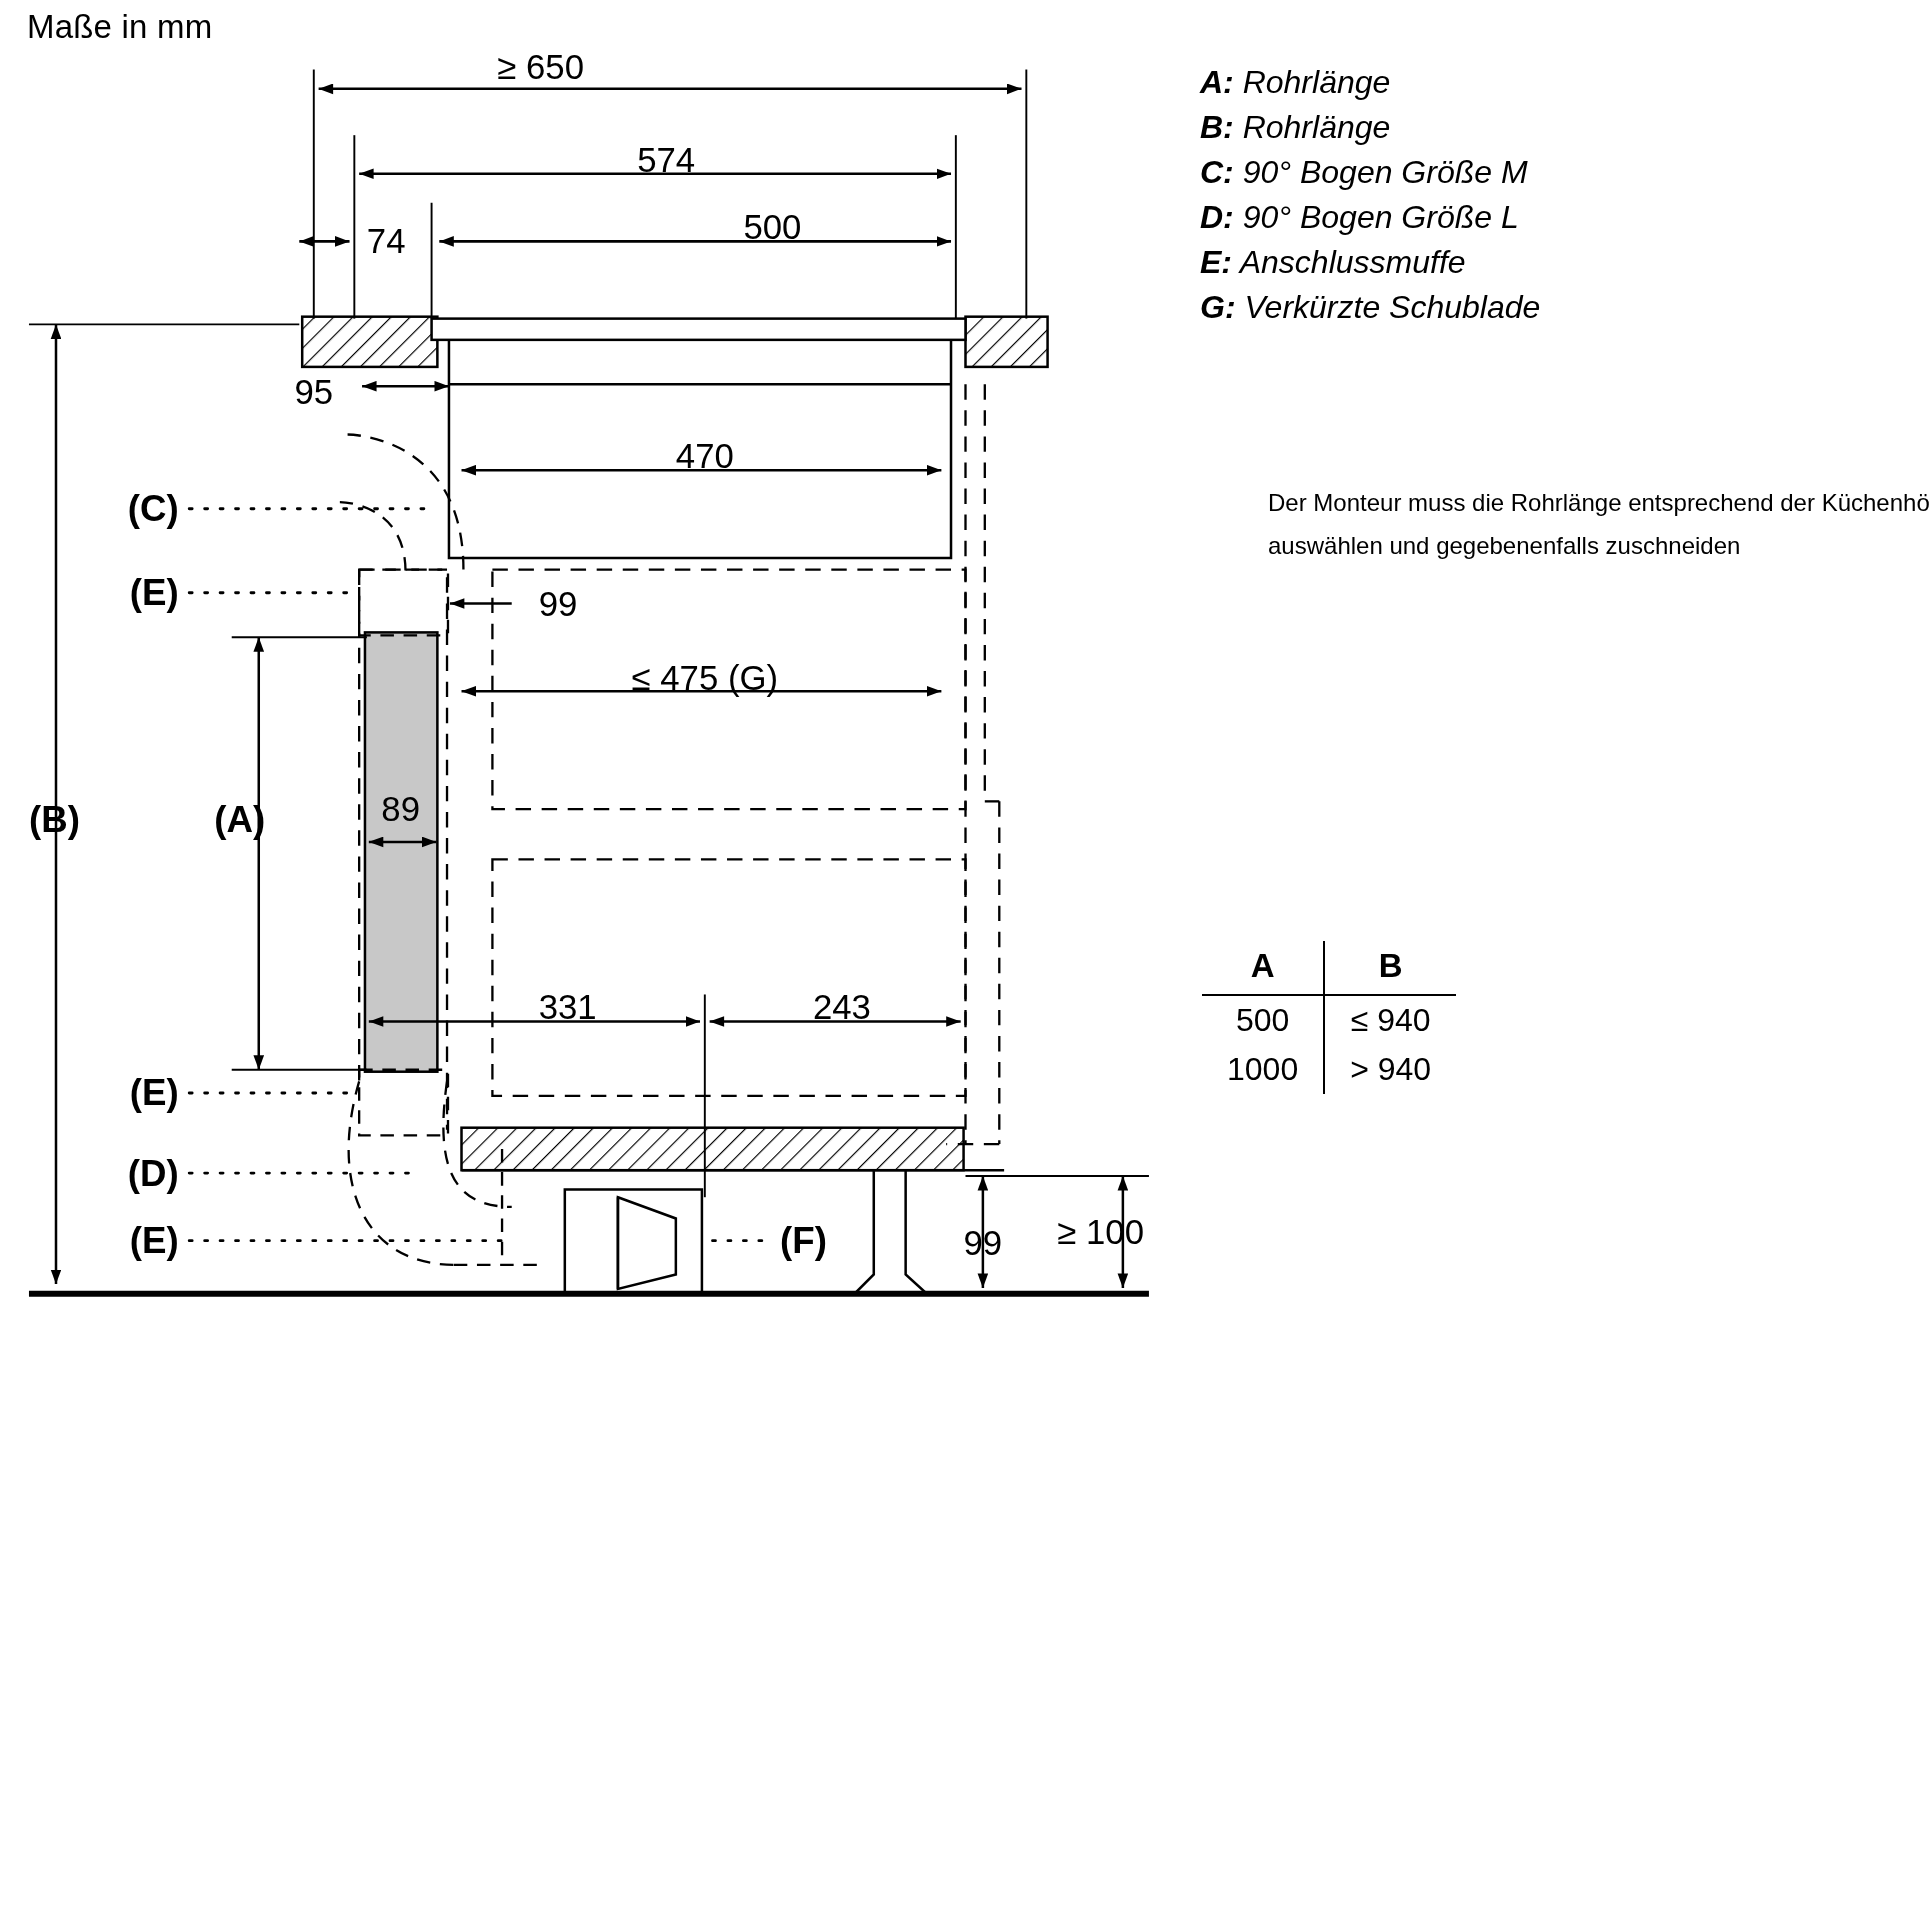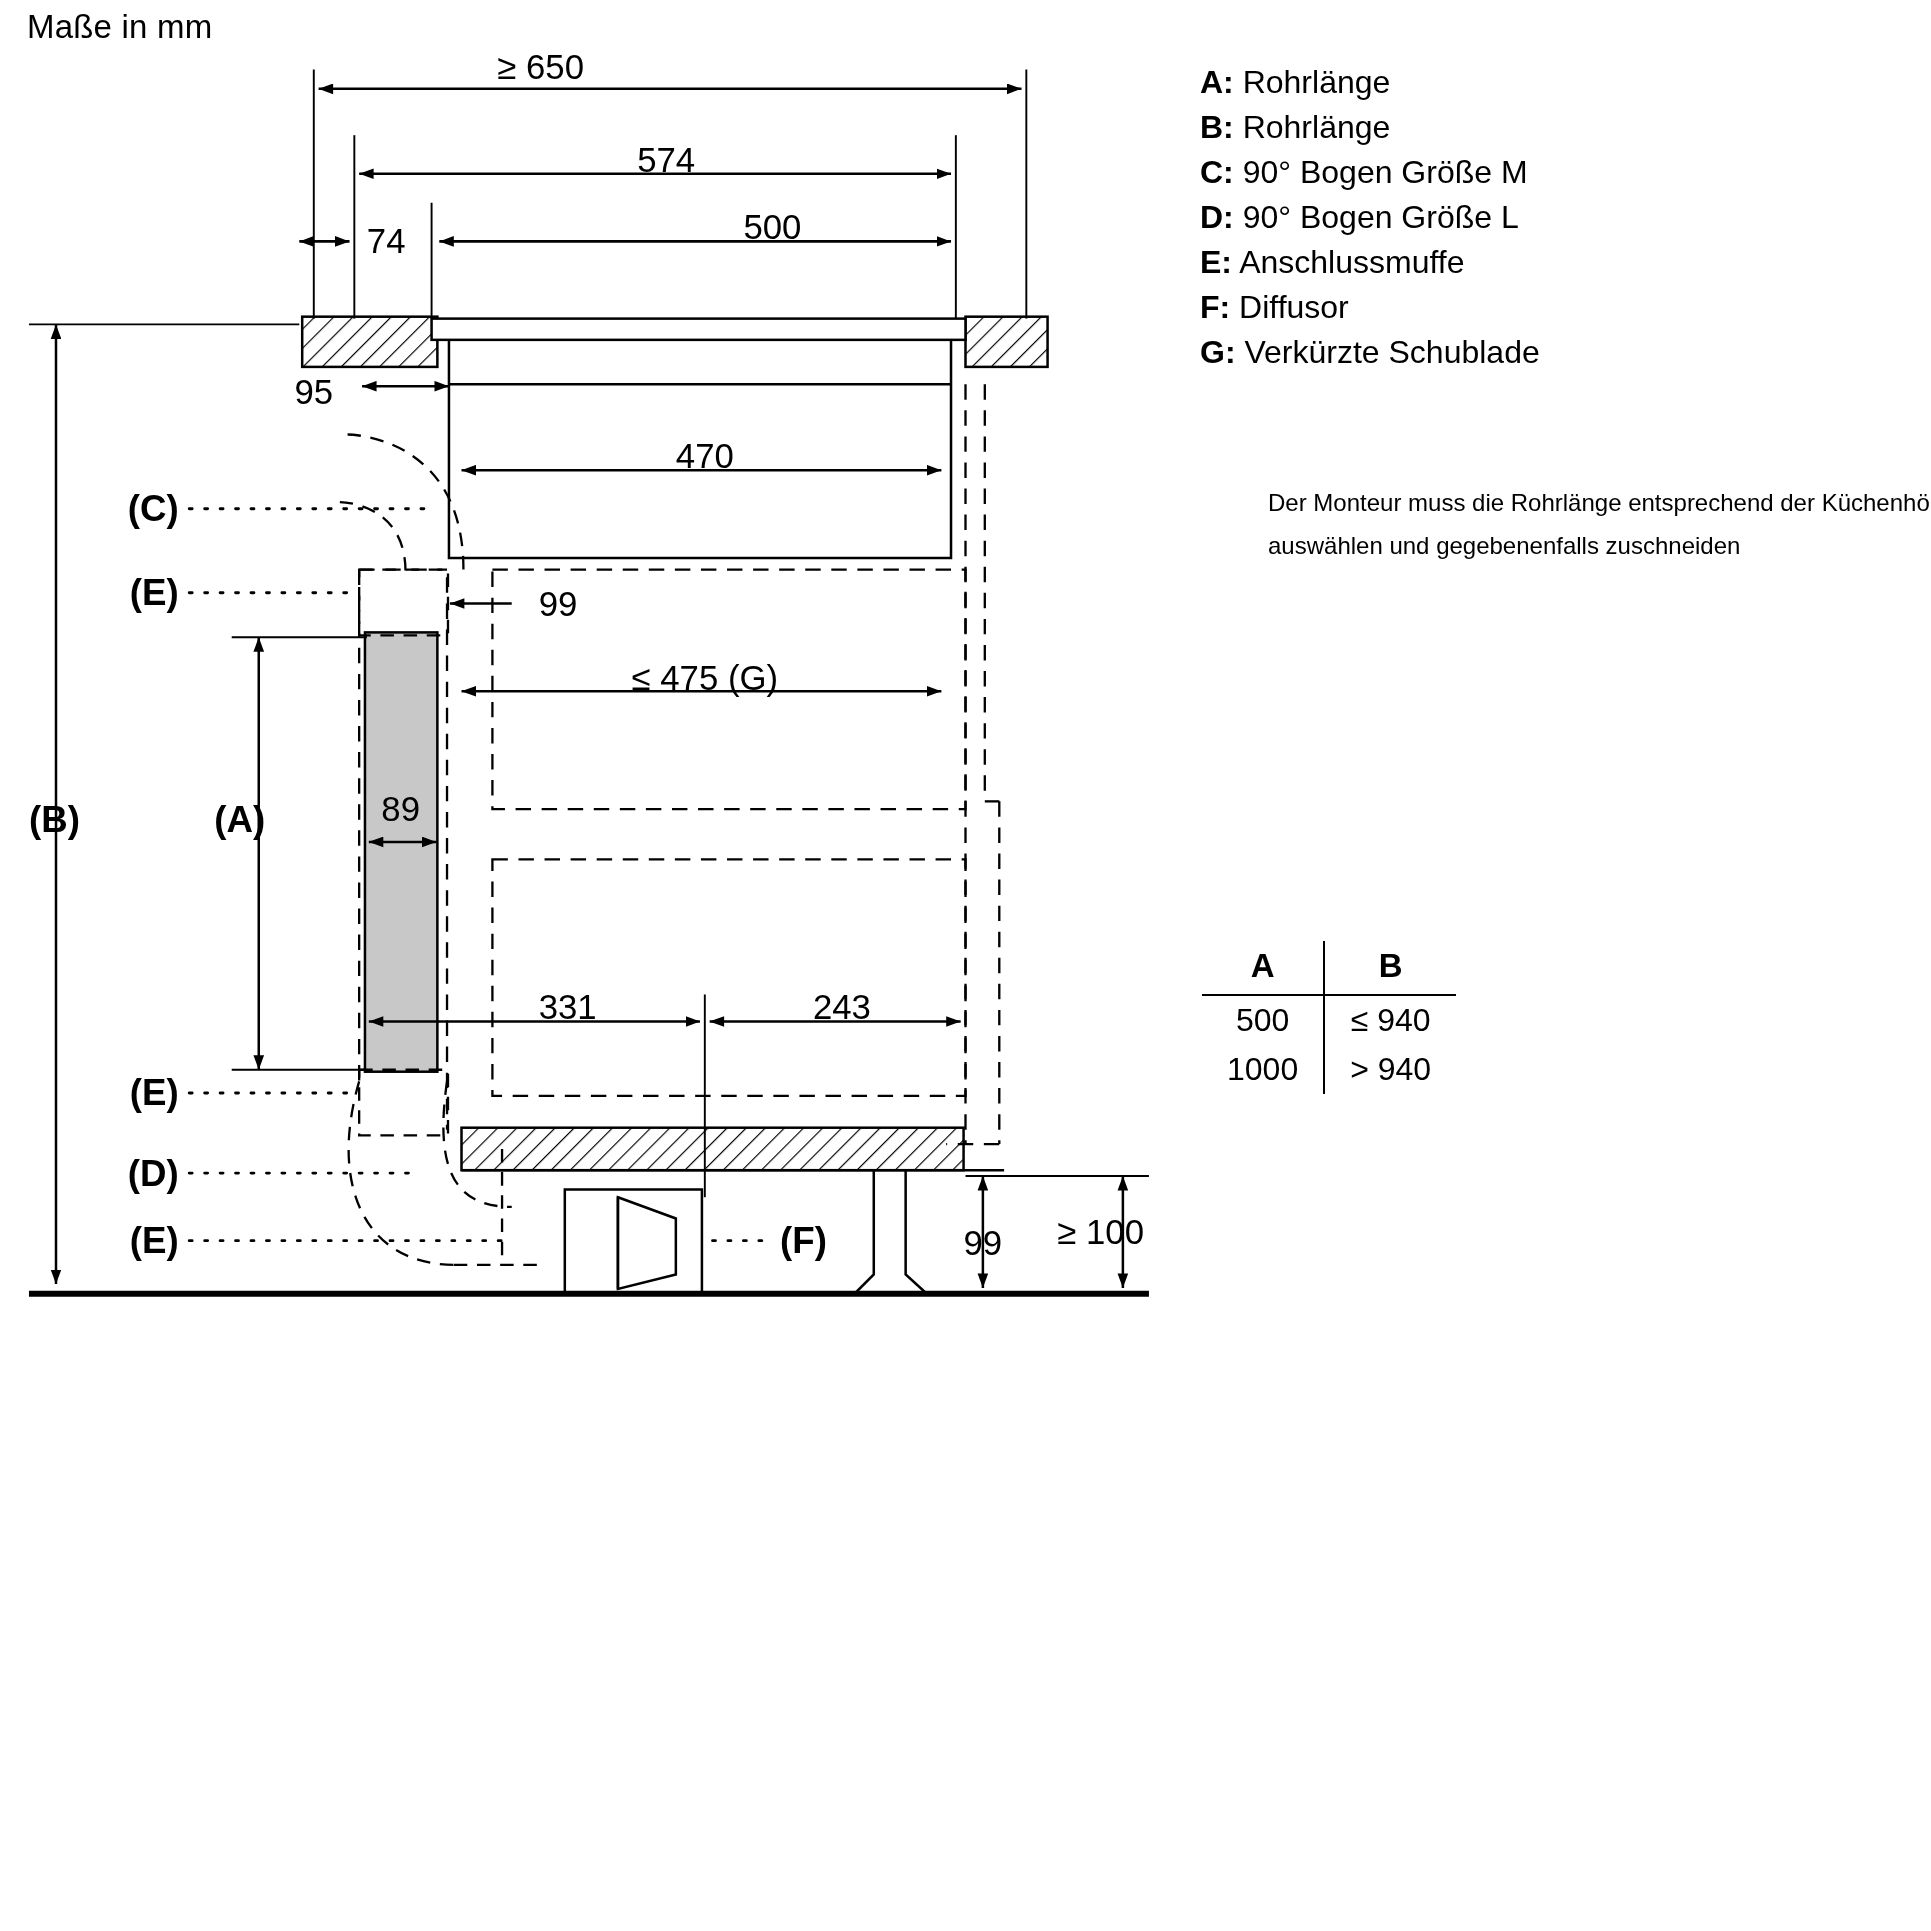--- a/index.html
+++ b/index.html
@@ -12,21 +12,21 @@
     overflow:hidden;
   }
   #root{position:absolute;left:0;top:0;width:1931px;height:1375px;}
   .unit-label{
     position:absolute;left:27px;top:7.7px;
     font-size:33px;letter-spacing:0.2px;
   }
   svg.diagram{position:absolute;left:0;top:0;width:1931px;height:1931px;}
   .legend{
     position:absolute;left:1200px;top:60px;
-    font-size:32px;line-height:45px;
+    font-size:32px;line-height:45px;font-style:italic;
   }
   .legend .row{white-space:nowrap;}
   .legend .key{font-weight:bold;}
   .note{
     position:absolute;left:1268px;top:481px;
     font-size:24px;line-height:43px;width:714px;
   }
   .ab-table{
     position:absolute;left:1202px;top:941px;
     font-size:32px;
@@ -190,21 +190,20 @@
       <text x="808" y="1298">(F)</text>
     </g>
   </svg>
 
   <div class="legend">
     <div class="row"><span class="key">A:</span> <span>Rohrlänge</span></div>
     <div class="row"><span class="key">B:</span> <span>Rohrlänge</span></div>
     <div class="row"><span class="key">C:</span> <span>90° Bogen Größe M</span></div>
     <div class="row"><span class="key">D:</span> <span>90° Bogen Größe L</span></div>
     <div class="row"><span class="key">E:</span> <span>Anschlussmuffe</span></div>
-    <div class="row"><span class="key">F:</span> <span>Diffusor</span></div>
     <div class="row"><span class="key">G:</span> <span>Verkürzte Schublade</span></div>
   </div>
 
   <div class="note">Der Monteur muss die Rohrlänge entsprechend der Küchenhöhe auswählen und gegebenenfalls zuschneiden</div>
 
   <div class="ab-table">
     <table>
       <tbody>
           <tr class="headrow">
         <th class="colsep">A</th>

